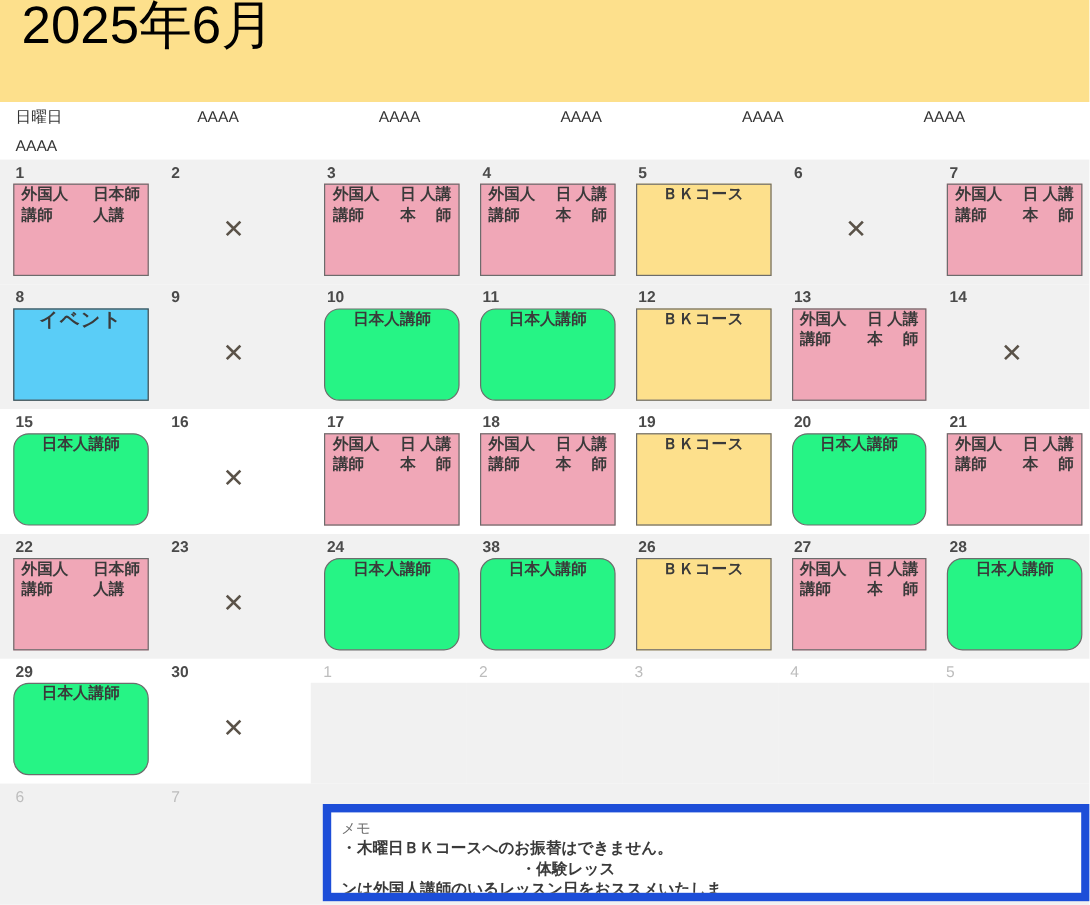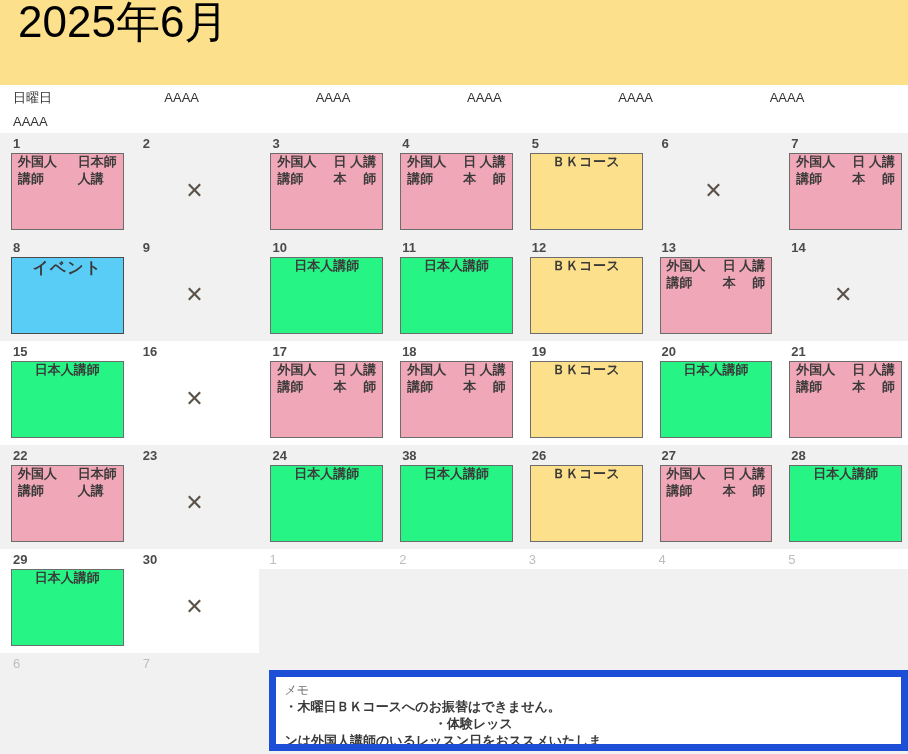--- a/index.html
+++ b/index.html
@@ -90,21 +90,21 @@
     display: flex;
     justify-content: center;
     font-size: 13px;
     font-weight: bold;
     color: #3a3a3a;
     padding: 0 6px;
     line-height: 1.28;
     overflow: hidden;
   }
   .event.pink  { background: #f0a7b7; }
-  .event.green { background: #26f485; }
+  .event.green { background: #26f485; border-radius: 13px; }
   .event.yellow{ background: #fde08c; }
   .event.blue  { background: #5acdf7; border-color: #4a4a4a; }
 
   .event .ln-left   { text-align: left; }
   .event .ln-right  { text-align: right; }
   .event .ln-center { text-align: right; font-family: Liberation Serif, serif; }
   .event.blue .ln-center { font-size: 16px; letter-spacing: 1px; }
   .event.yellow .ln-center { letter-spacing: 0.5px; }
 
   

